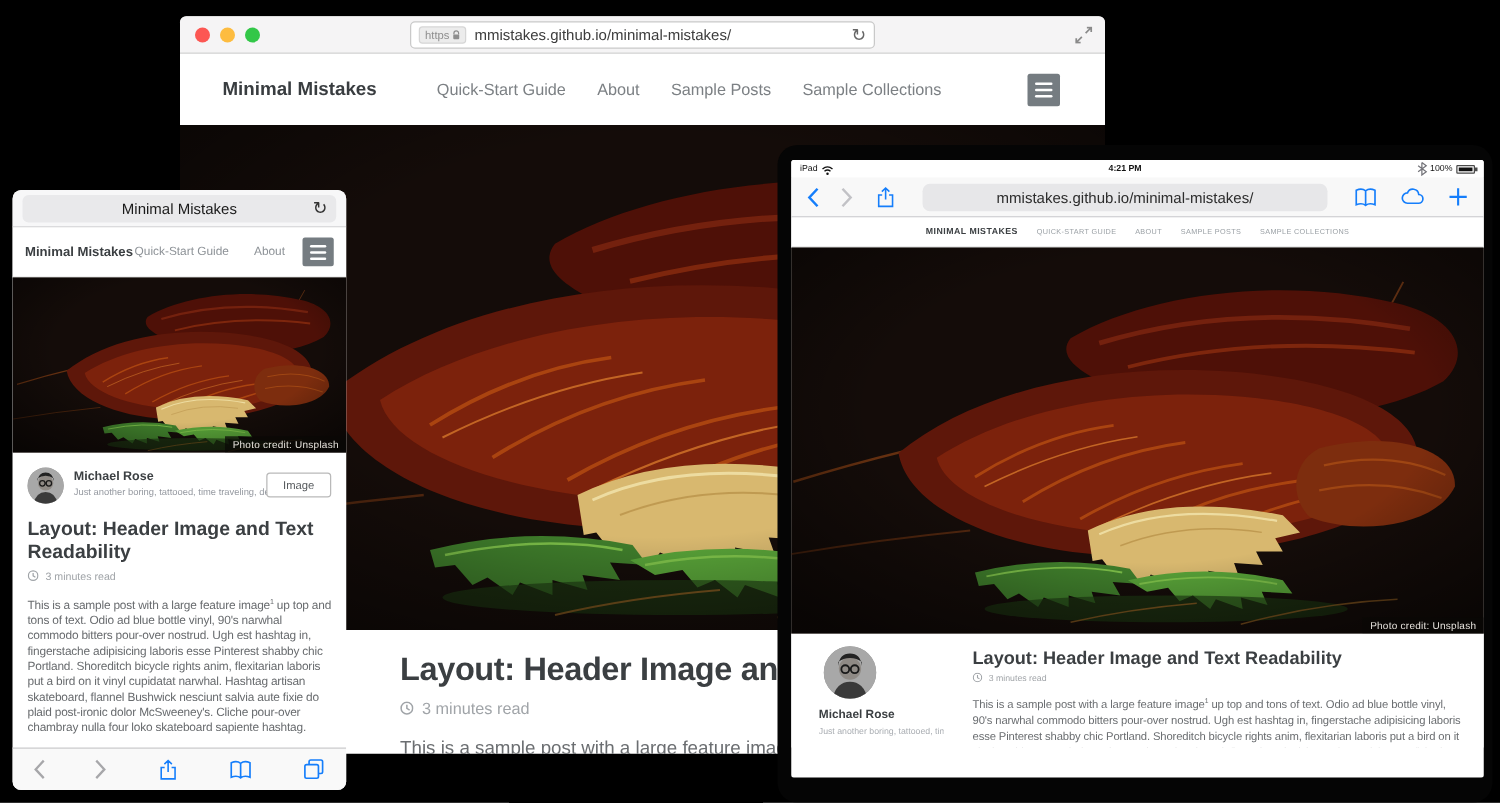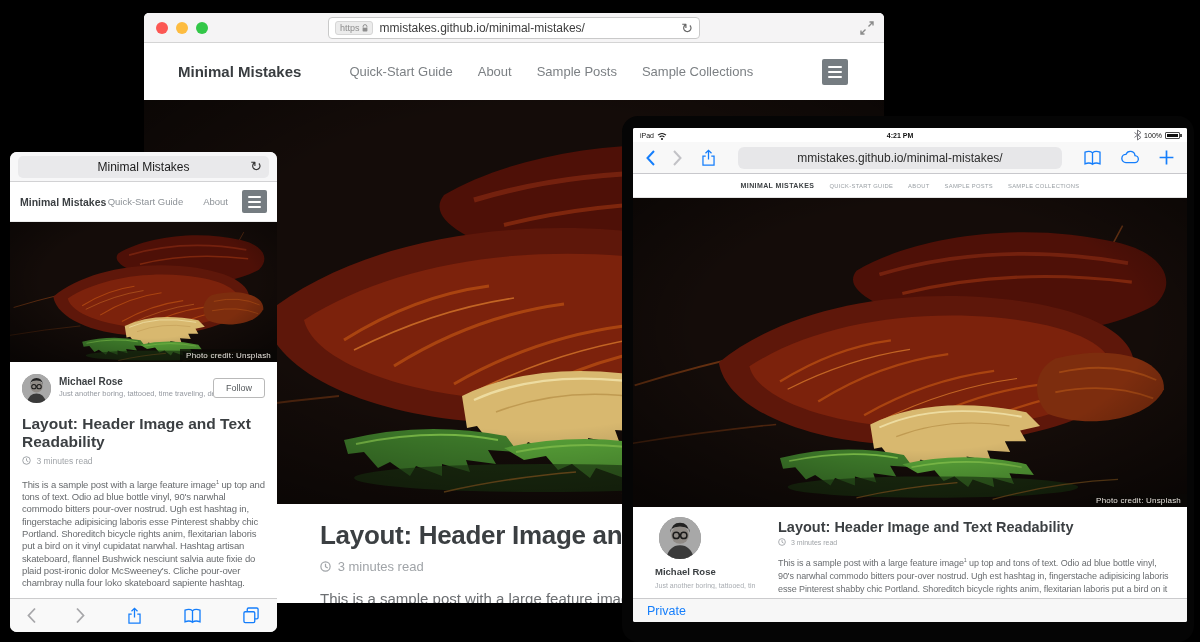--- a/index.html
+++ b/index.html
@@ -309,23 +309,20 @@
           <div class="t-title">Layout: Header Image and Text Readability</div>
           <div class="t-meta">
             <svg class="clock-ico" width="8" height="8" viewBox="0 0 10 10">
                 <use href="#clock-g" stroke="#a0a4a8"></use>
               </svg>
             <span>3 minutes read</span>
           </div>
           <p class="t-body"><span>This is a sample post with a large feature image</span><sup>1</sup><span> up top and tons of text. Odio ad blue bottle vinyl, 90's narwhal commodo bitters pour-over nostrud. Ugh est hashtag in, fingerstache adipisicing laboris esse Pinterest shabby chic Portland. Shoreditch bicycle rights anim, flexitarian laboris put a bird on it vinyl cupidatat narwhal. Hashtag artisan skateboard, flannel Bushwick nesciunt salvia aute fixie do plaid post-ironic dolor McSweeney's. Cliche pour-over chambray nulla four loko skateboard sapiente hashtag.</span></p>
         </div>
       </div>
-      <div class="t-private">
-        <span>Private</span>
-      </div>
     </div>
   </div>
 
   <div class="iphone">
     <div class="p-urlrow">
       <div class="p-urlfield">
         <span class="p-urltext">Minimal Mistakes</span>
         <span class="d-reload">↻</span>
       </div>
     </div>
@@ -349,21 +346,21 @@
       <div class="p-author">
         <div class="avatar p-avatar">
           <svg viewBox="0 0 40 40">
               <use href="#avatarman"></use>
             </svg>
         </div>
         <div class="p-author-txt">
           <div class="p-author-name">Michael Rose</div>
           <div class="p-author-bio">Just another boring, tattooed, time traveling, designer.</div>
         </div>
-        <span class="follow-btn">Follow</span>
+        <span class="follow-btn">Image</span>
       </div>
       <div class="p-title">Layout: Header Image and Text Readability</div>
       <div class="p-meta">
         <svg class="clock-ico" width="9" height="9" viewBox="0 0 10 10">
             <use href="#clock-g" stroke="#a0a4a8"></use>
           </svg>
         <span>3 minutes read</span>
       </div>
       <p class="p-body"><span>This is a sample post with a large feature image</span><sup>1</sup><span> up top and tons of text. Odio ad blue bottle vinyl, 90's narwhal commodo bitters pour-over nostrud. Ugh est hashtag in, fingerstache adipisicing laboris esse Pinterest shabby chic Portland. Shoreditch bicycle rights anim, flexitarian laboris put a bird on it vinyl cupidatat narwhal. Hashtag artisan skateboard, flannel Bushwick nesciunt salvia aute fixie do plaid post-ironic dolor McSweeney's. Cliche pour-over chambray nulla four loko skateboard sapiente hashtag.</span></p>
       <p class="p-body2">Vero laborum commodo occupy. Semiotics voluptate mumblecore</p>

